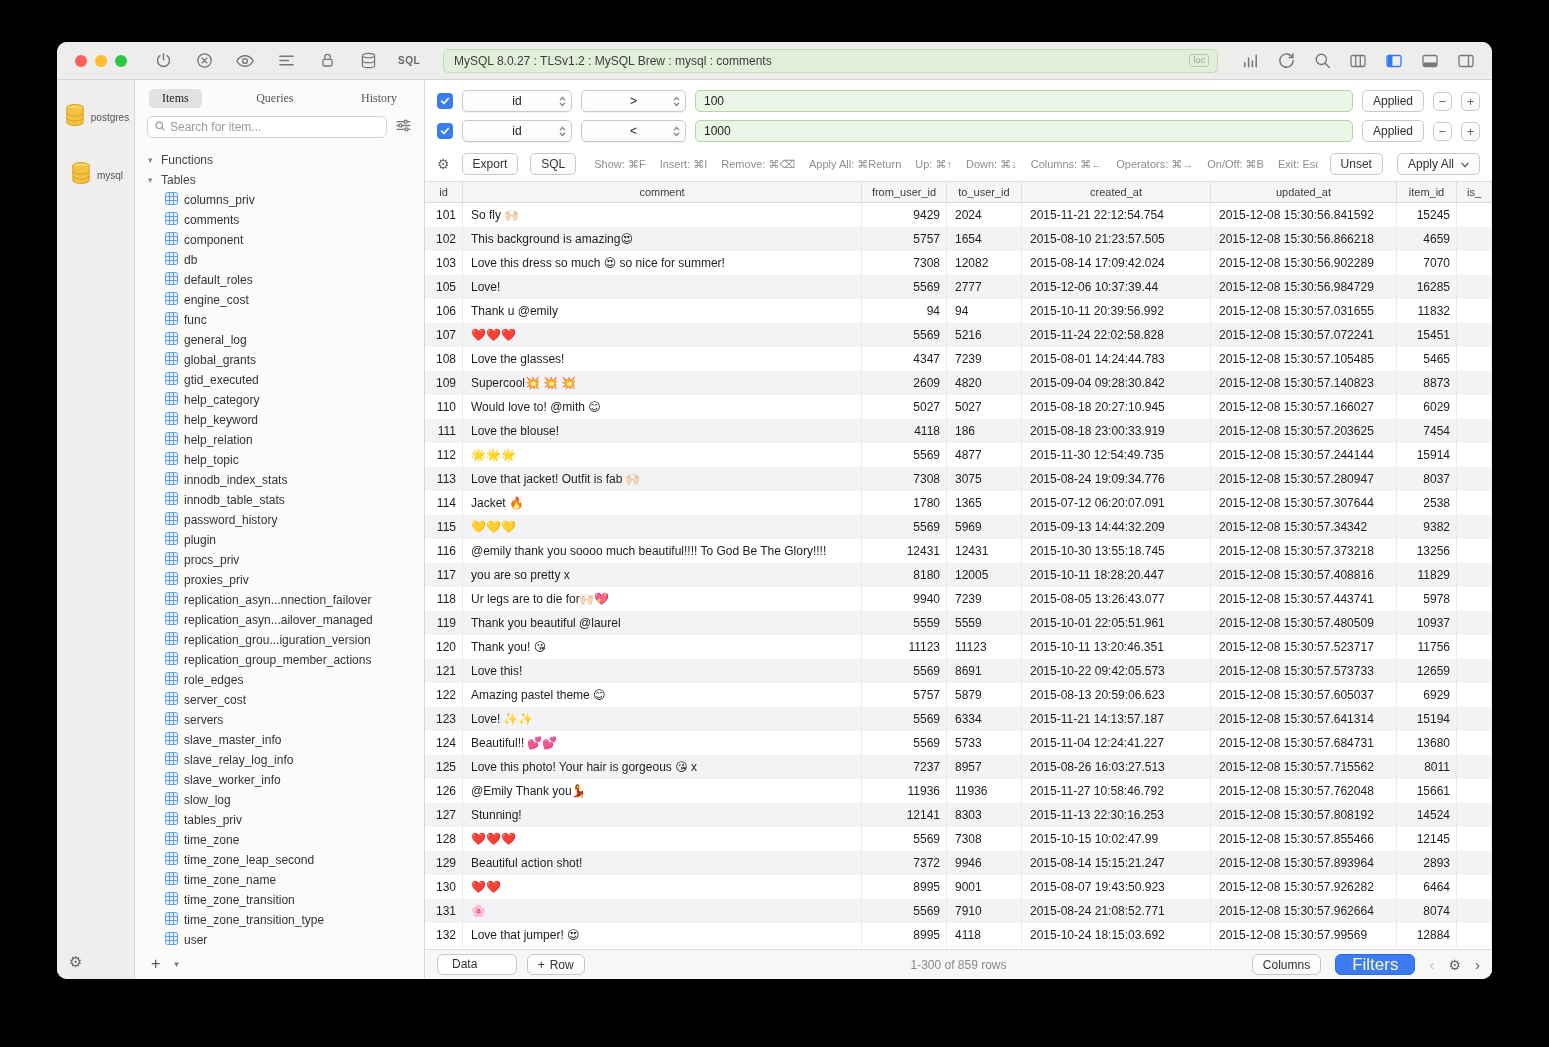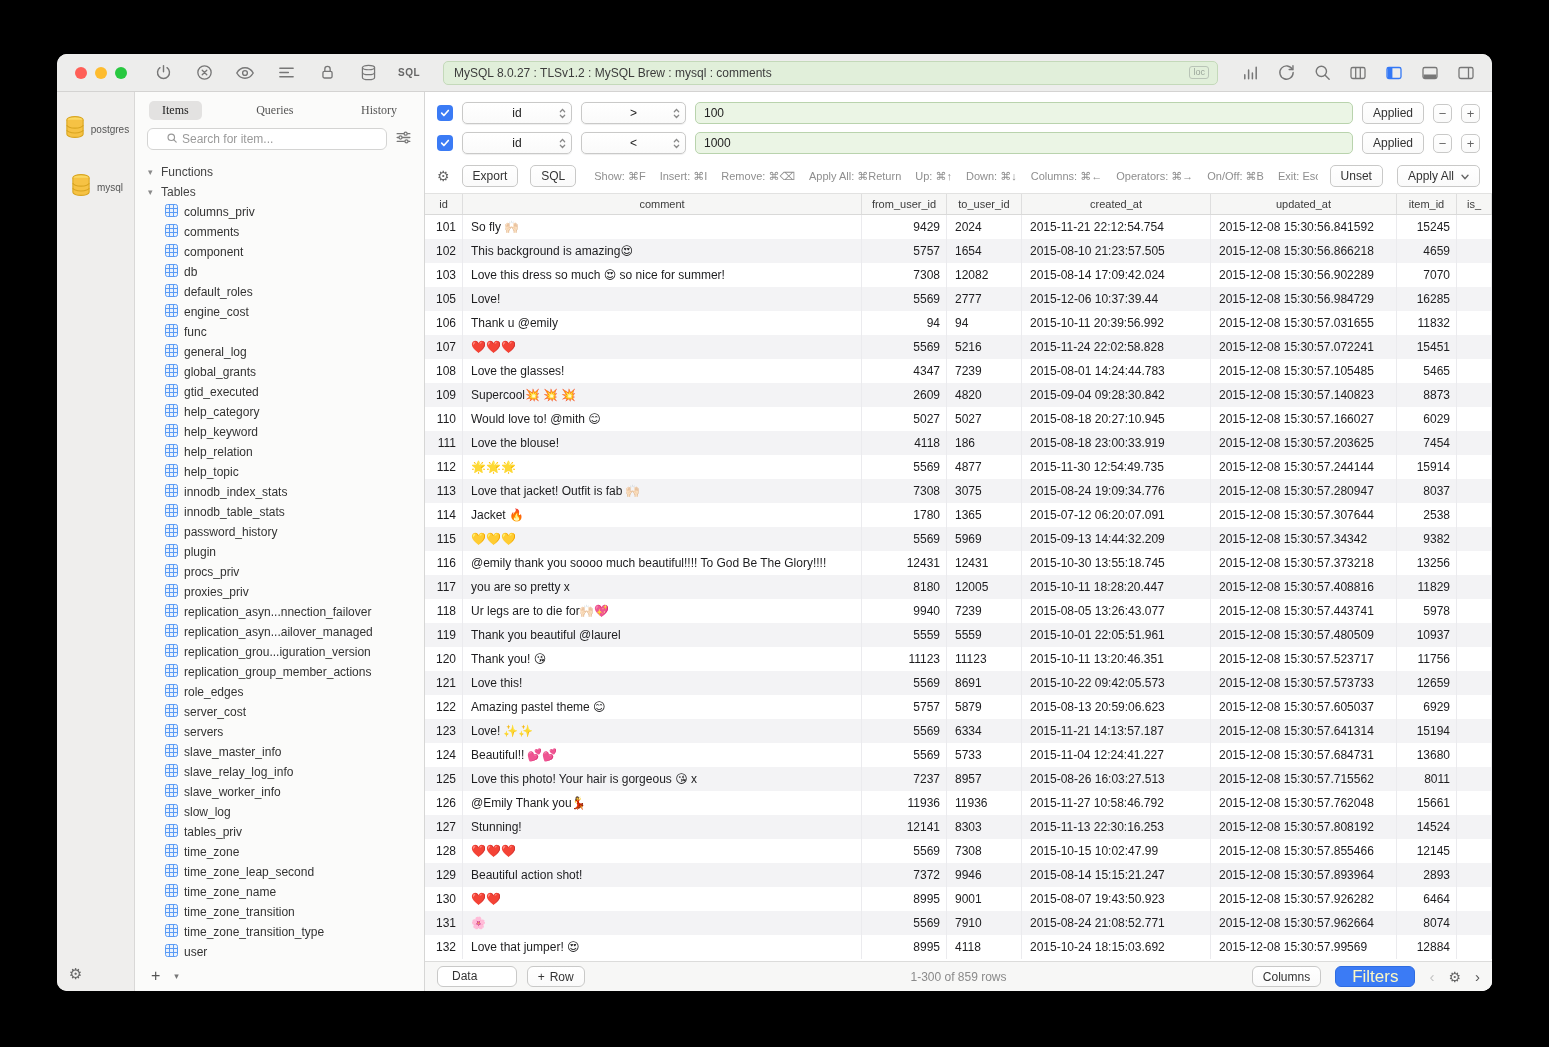--- a/index.html
+++ b/index.html
@@ -1,18 +1,18 @@
 <!DOCTYPE html>
 <html><head>
 <meta charset="utf-8">
 <style>
   * { margin:0; padding:0; box-sizing:border-box; }
   html,body { width:1549px; height:1047px; background:#000; font-family:"Liberation Sans","DejaVu Sans",sans-serif; }
   .window {
-    position:absolute; left:57px; top:54px; width:1435px; height:937px;
+    position:absolute; left:57px; top:42px; width:1435px; height:937px;
     background:#fff; border-radius:10px; overflow:hidden;
     box-shadow:0 25px 70px rgba(0,0,0,.6);
     display:flex; flex-direction:column;
   }
   
   .titlebar { height:38px; flex:0 0 38px; background:#ededec; border-bottom:1px solid #d4d3d2; display:flex; align-items:center; }
   .traffic { display:flex; gap:8px; padding-left:18px; }
   .tl { width:12px; height:12px; border-radius:50%; display:inline-block; }
   .tl.red { background:#ff5f57; } .tl.yellow { background:#febc2e; } .tl.green { background:#28c840; }
   .tb-icons-left { display:flex; align-items:center; gap:21px; margin-left:26px; }
@@ -29,21 +29,21 @@
   .rail { width:78px; flex:0 0 78px; background:#efeeed; border-right:1px solid #d9d8d7; position:relative; display:flex; flex-direction:column; align-items:center; padding-top:22px; }
   .conn-item { display:flex; flex-direction:row; align-items:center; gap:3px; cursor:default; margin-bottom:28px; }
   .conn-label { font-size:10px; color:#555; }
   .rail-gear { position:absolute; left:12px; bottom:8px; font-size:15px; color:#666; }
   
   .sidepanel { width:290px; flex:0 0 290px; background:#fbfbfa; border-right:1px solid #d6d6d5; display:flex; flex-direction:column; min-height:0; }
   .tabs { display:flex; align-items:center; padding:9px 14px 6px 14px; justify-content:space-between;font-family:Liberation Serif, serif; }
   .tab { font-size:12px; color:#555; padding:2px 13px; border-radius:5px; }
   .tab.active { background:#e3e2e1; color:#222; }
   .searchrow { display:flex; align-items:center; padding:2px 12px 4px 12px; gap:8px; }
-  .searchbox { flex:1; height:22px; background:#fff; border:1px solid #d4d4d3; border-radius:6px; display:flex; align-items:center; padding:0 18px; gap:4px; }
+  .searchbox { flex:1; height:22px; background:#fff; border:1px solid #d4d4d3; border-radius:6px; display:flex; align-items:center; padding:0 6px; gap:4px; }
   .searchbox input { border:none; outline:none; background:transparent; font-size:12px; color:#333; width:100%; font-family:inherit; }
   .searchbox input::placeholder { color:#9a9a9a; }
   .tree { flex:1; overflow:hidden; padding-top:8px; }
   .tree-section { height:20px; display:flex; align-items:center; padding-left:13px; font-size:12px; color:#444; gap:5px; }
   .chev { font-size:9px; color:#8a8a8a; width:8px; }
   .tree-item { height:20px; display:flex; align-items:center; padding-left:30px; gap:6px; white-space:nowrap; overflow:hidden; }
   .tree-label { font-size:12px; color:#333; }
   .panel-bottom { flex:0 0 30px; display:flex; align-items:center; padding-left:16px; gap:14px; color:#555; }
   .pb-plus { font-size:16px; line-height:16px; }
   .pb-chev { font-size:9px; color:#777; }

